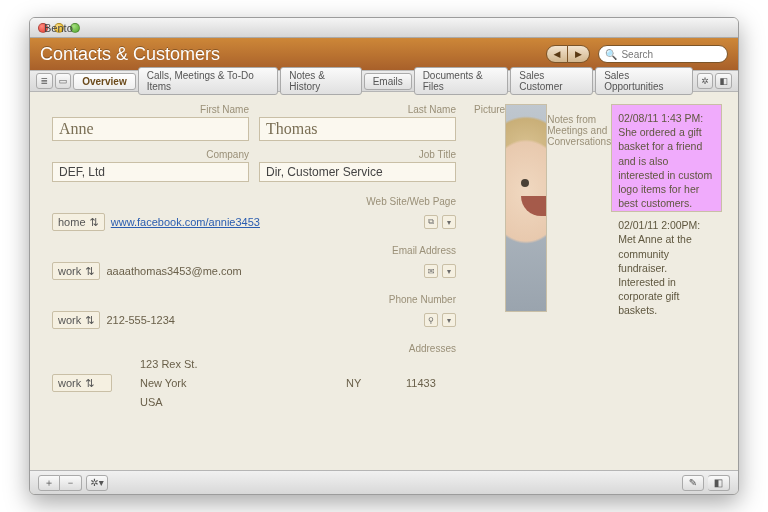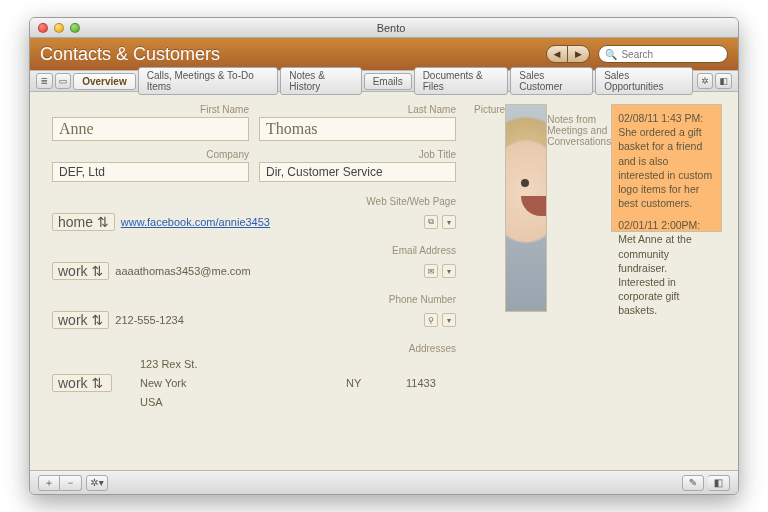--- a/index.html
+++ b/index.html
@@ -19,21 +19,21 @@
     background: linear-gradient(#f5f5f5,#d6d6d6);
     border-bottom: 1px solid #aaa;
     display: flex; align-items: center; position: relative;
     font-size: 11px; color: #444;
   }
   .traffic { display: flex; gap: 6px; margin-left: 8px; }
   .dot { width: 10px; height: 10px; border-radius: 50%; border: 0.5px solid rgba(0,0,0,0.25); }
   .dot.red { background: radial-gradient(circle at 35% 30%, #ff8a80, #e33b2e); }
   .dot.yellow { background: radial-gradient(circle at 35% 30%, #ffe08a, #e0a800); }
   .dot.green { background: radial-gradient(circle at 35% 30%, #a5e17e, #4fa52a); }
-  .title-text { position: absolute; left: 14px; right: 0; text-align: center; pointer-events: none; }
+  .title-text { position: absolute; left: 14px; right: 0; text-align: left; pointer-events: none; }
 
   .header {
     height: 32px;
     background: linear-gradient(#cd8738,#a8602a);
     display: flex; align-items: center; padding: 0 10px;
     color: #fff; font-family: Georgia, "Times New Roman", serif; font-size: 18px;
     gap: 8px;
   }
   .header .title { flex: 1; text-shadow: 0 -1px 0 rgba(0,0,0,.3); }
   .navseg { display: flex; }
@@ -79,21 +79,21 @@
     padding: 0 6px; display:flex; align-items:center;
     font-size: 16px; color:#7a6f55; font-family: Georgia,serif;
   }
   .input.small { height:20px; font-size:12px; font-family: inherit; color:#444; }
 
   .group { margin-top:6px; }
   .multirow { display:flex; align-items:center; gap:6px; margin-top:6px; }
   .tagsel {
     display:flex; align-items:center; gap:4px;
     border:1px solid #c9bfa6; background:#f5f0e1; height:18px;
-    padding: 0 5px; font-size:14px; color:#555; border-radius:2px;
+    padding: 0 5px; font-size:11px; color:#555; border-radius:2px;
   }
   .link { color:#2a5db0; text-decoration:underline; font-size:11px; }
   .plain { color:#6a604a; font-size:11px; }
   .mini-icons { margin-left:auto; display:flex; gap:4px; }
   .mini { width:14px;height:14px;border:1px solid #c9bfa6;border-radius:2px;background:#f5f0e1;display:flex;align-items:center;justify-content:center;font-size:8px;color:#6b6b6b; }
 
   .addr { display:grid; grid-template-columns: 60px auto 32px 50px; gap: 4px 28px; font-size:11px; color:#6a604a; margin-top:4px; align-items:center; }
   .addr .tagwrap { grid-row: 2; grid-column:1; }
 
   .pic-label { font-size:10px; color:#9a9078; margin-bottom:4px; }
@@ -104,23 +104,23 @@
       radial-gradient(ellipse 70px 90px at 50% 42%, #f0d8c0 0%, #e8c9ae 55%, transparent 58%),
       radial-gradient(ellipse 60px 50px at 50% 20%, #d8c190 0%, #c9af78 55%, transparent 60%),
       linear-gradient(180deg,#bfc7cf 0%, #9aa4ae 100%);
     position:relative; overflow:hidden;
   }
   .picture::after{content:"";position:absolute;left:36%;top:44%;width:56px;height:20px;border-radius:0 0 28px 28px;background:#a55a4a; }
   .picture::before{content:"";position:absolute;left:38%;top:36%;width:8px;height:8px;border-radius:50%;background:#4a4035;box-shadow: 34px 0 #4a4035;}
 
   .notes-label { font-size:10px; color:#9a9078; margin: 10px 0 15px; }
   .notes {
-    border:1px solid #c9bfa6; background:#fdba74;
+    border:1px solid #c9bfa6; background:#f0abfc;
     font-size:10.5px; color:#5f573f; padding:6px; line-height:1.35;
-    height: 128px;
+    height: 108px;
   }
   .notes p { margin-bottom:8px; }
 
   .footer {
     height: 24px; background:linear-gradient(#f1f1f1,#d8d8d8);
     border-top:1px solid #b5b5b5; display:flex; align-items:center;
     padding: 0 8px; font-size:10px; color:#555; gap:4px;
   }
   .footer .seg { display:flex; }
   .footer .btn {

